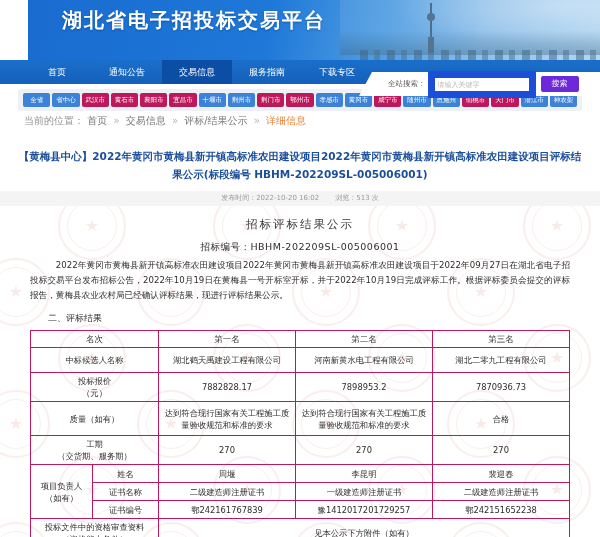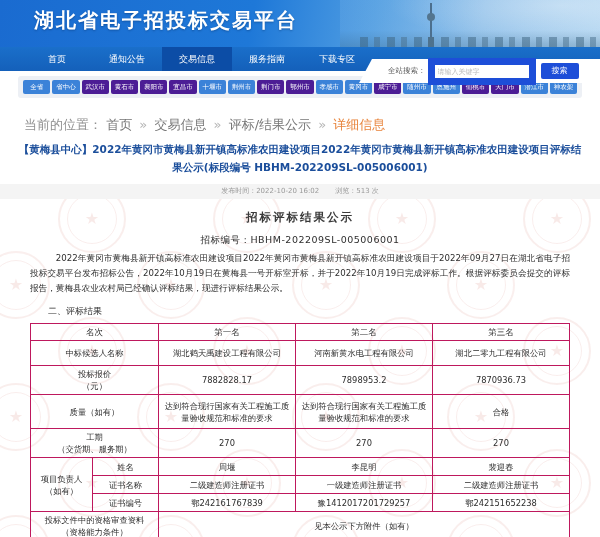--- a/index.html
+++ b/index.html
@@ -3,22 +3,23 @@
 <meta charset="utf-8">
 <style>
   html,body{margin:0;padding:0;}
   body{
     width:600px;height:537px;overflow:hidden;background:#fff;
     font-family:"DejaVu Sans","Liberation Sans",sans-serif;
     -webkit-font-smoothing:antialiased;
   }
   
   .header{
-    position:relative;height:47px;overflow:hidden;
+    position:relative;height:60px;overflow:hidden;
     background:linear-gradient(100deg,#1a6bd0 0%,#1e78d8 42%,#4f9de2 62%,#8fc0ea 80%,#b4d7f2 100%);
+    margin-left:28px;
   }
   .header::after{
     content:"";position:absolute;right:0;top:0;width:260px;height:55px;
     background:
       radial-gradient(ellipse at 85% 10%,rgba(255,255,255,.35),transparent 55%),
       linear-gradient(180deg,rgba(170,205,235,.15) 55%,rgba(70,110,140,.45) 100%);
   }
   .brand{position:absolute;left:34px;top:7px;z-index:2;}
   .brand-title{color:#fff;font-size:20px;font-weight:bold;letter-spacing:2px;text-shadow:0 1px 2px rgba(0,40,90,.4);}
   .brand-sub{color:rgba(255,255,255,.85);font-size:6.5px;letter-spacing:2.5px;margin-top:3px;}
@@ -32,49 +33,49 @@
   .nav-items{display:flex;padding-left:22px;}
   .nav-item{width:70px;text-align:center;line-height:24px;color:#fff;font-size:9px;cursor:pointer;}
   .nav-item.active{background:#0c4da6;}
   .nav-search{position:absolute;right:0;top:12px;height:24px;width:228px;background:#fff;
     display:flex;align-items:center;box-sizing:border-box;padding-left:16px;}
   .nav-search::before{content:"";position:absolute;left:-13px;top:0;
     border-style:solid;border-width:0 0 24px 13px;border-color:transparent transparent #fff transparent;}
   .search-label{font-size:7.5px;color:#555;white-space:nowrap;}
   .search-input{width:88px;height:13px;border:7px solid #1d4ed8;font-size:7px;padding:0 3px;color:#333;margin-left:2px;}
   .search-input::placeholder{color:#bbb;}
-  .search-btn{margin-left:5px;width:38px;height:16px;background:#1d4ed8;color:#fff;border:none;
+  .search-btn{margin-left:5px;width:38px;height:16px;background:#6d28d9;color:#fff;border:none;
     font-size:8px;border-radius:2px;cursor:pointer;line-height:16px;padding:0;}
   
   .tags{margin:5px 18px 0;background:#edf0f5;border-radius:3px;padding:4px 5px;
     display:flex;gap:2px;justify-content:space-between;}
   .tag{flex:1;text-align:center;font-size:6.5px;color:#fff;padding:2.5px 0;border-radius:2px;
     white-space:nowrap;cursor:pointer;}
   .tag.on{background:#3b82d8;}
-  .tag.off{background:#4c1d95;}
-  
-  .crumb{margin:18px 24px 0;font-size:13px;color:#919191;}
+  .tag.off{background:#be185d;}
+  
+  .crumb{margin:3px 24px 0;font-size:10px;color:#919191;}
   .crumb .sep{margin:0 3px;color:#b5b5b5;}
   .crumb .cur{color:#e8833a;}
   .crumb a{color:#777;text-decoration:none;cursor:pointer;}
   
-  .art-title{margin:7px 16px 0;text-align:center;color:#1b4e9b;font-weight:bold;
+  .art-title{margin:20px 16px 0;text-align:center;color:#1b4e9b;font-weight:bold;
     font-size:10.5px;line-height:1.7;}
   .art-meta{margin-top:7px;background:#f4f4f4;height:15px;display:flex;align-items:center;
     justify-content:center;gap:16px;font-size:7px;color:#9a9a9a;}
   
   .doc{position:relative;padding:11px 30px 0;}
   .wm{position:absolute;inset:0;overflow:hidden;pointer-events:none;z-index:0;}
   .seal{position:absolute;width:64px;height:64px;border:2px solid rgba(192,57,43,.6);
     border-radius:50%;opacity:.14;}
   .seal::before{content:"";position:absolute;inset:7px;border:1px solid rgba(192,57,43,.6);border-radius:50%;}
   .seal::after{content:"★";position:absolute;top:50%;left:50%;transform:translate(-50%,-54%);
     color:rgba(192,57,43,.75);font-size:16px;}
   .doc-inner{position:relative;z-index:1;color:#2d2d2d;}
-  .doc-title{text-align:center;font-size:11.5px;font-weight:bold;letter-spacing:2px;color:#3a3a3a;}
+  .doc-title{text-align:center;font-size:11.5px;font-weight:normal;letter-spacing:2px;color:#3a3a3a;}
   .doc-bidno{text-align:center;font-size:9.5px;margin-top:9px;letter-spacing:.5px;}
   .sec-h{font-size:9px;margin-top:9px;text-indent:2em;}
   .para{font-size:8.6px;line-height:1.75;text-align:justify;text-indent:3em;margin-top:4px;}
   
   table.result{width:100%;border-collapse:collapse;margin-top:5px;table-layout:fixed;}
   .result td,.result th{border:1px solid #be185d;font-size:8.3px;font-weight:normal;
     text-align:center;vertical-align:middle;padding:2px 3px;line-height:1.45;color:#2d2d2d;
     word-break:break-all;}
   .result th{font-size:8.5px;}
   .pre{white-space:pre-line;}

